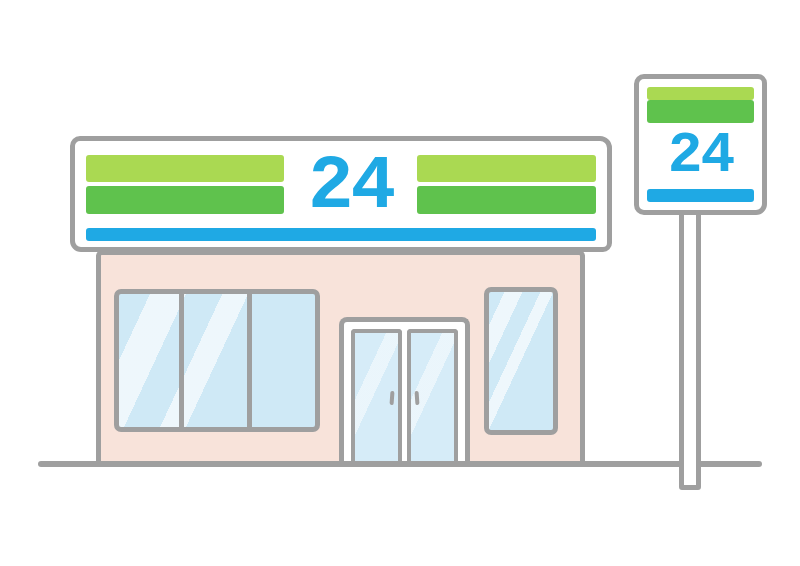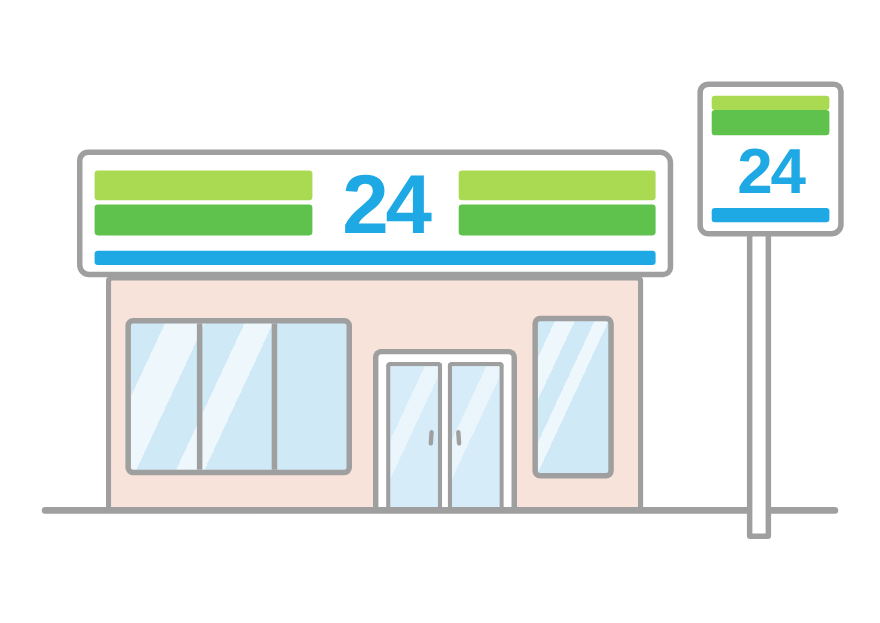--- a/index.html
+++ b/index.html
@@ -4,21 +4,21 @@
 <style>
   * { box-sizing: border-box; margin: 0; padding: 0; }
   html, body { background: #ffffff; }
   body { width: 800px; height: 566px; overflow: hidden; }
 
   .scene {
     position: relative;
     width: 800px;
     height: 566px;
     background: var(--background, #ffffff);
-    font-family: Liberation Sans, sans-serif;
+    font-family: Liberation Mono, monospace;
     overflow: hidden;
   }
 
   
   .wall {
     position: absolute;
     left: 96px; top: 250px;
     width: 489px; height: 214px;
     background: var(--wall-pink, #f8e3da);
     border: 5px solid var(--outline, #9f9f9f);

